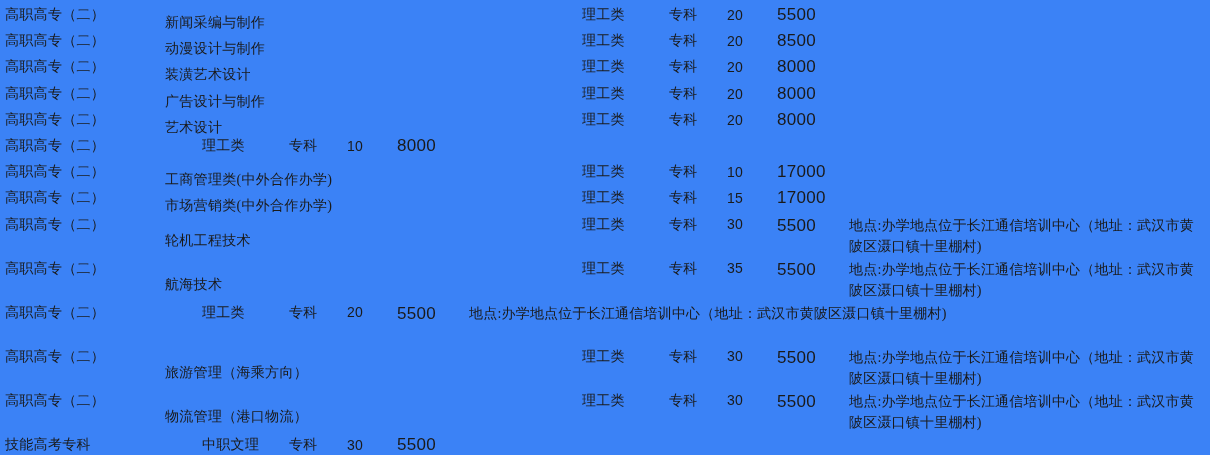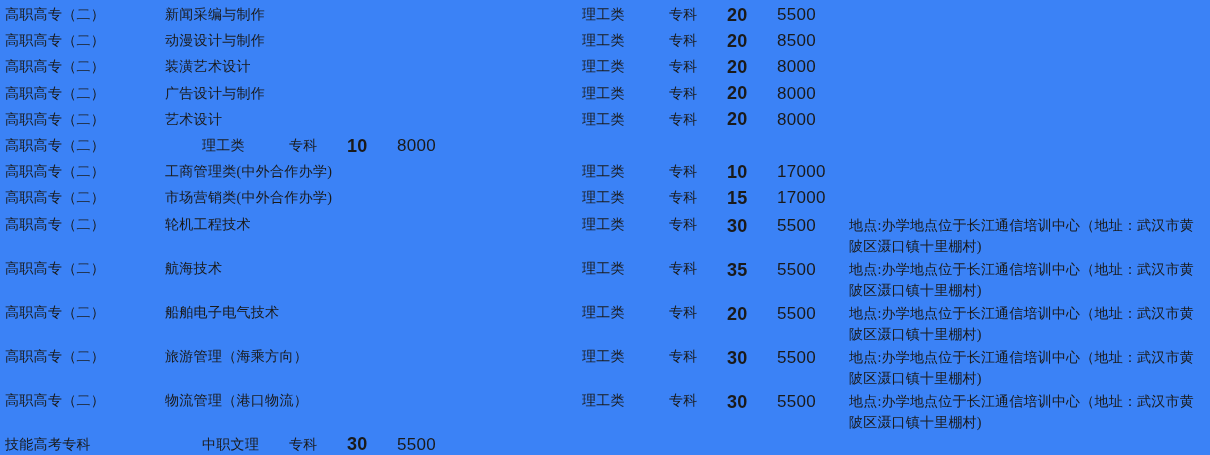--- a/index.html
+++ b/index.html
@@ -24,24 +24,24 @@
     font-size: 14px;
     letter-spacing: 0.3px;
   }
   .row.noted {
     height: 44px;
     align-items: flex-start;
   }
   .row.noted .cell { padding-top: 4px; }
   .cell { flex: none; white-space: nowrap; overflow: hidden; }
   .cell.batch   { width: 165px; padding-left: 5px; }
-  .cell.major   { width: 380px; }
+  .cell.major   { width: 380px; margin-top: 16px; }
   .cell.subject_type { width: 87px; margin-left: 37px; }
   .cell.level   { width: 58px; }
-  .cell.quota   { width: 50px; font-family: "Liberation Sans", "DejaVu Sans", sans-serif; font-size: 18px; font-weight: bold; }
+  .cell.quota   { width: 50px; font-family: "Liberation Sans", "DejaVu Sans", sans-serif; font-size: 14px; }
   .cell.tuition { width: 72px; font-family: "Liberation Sans", "DejaVu Sans", sans-serif; font-size: 17px; }
   .cell.note {
     flex: 1 1 auto;
     white-space: normal;
     padding-right: 14px;
     line-height: 21px;
     letter-spacing: 0.2px;
   }
   .row.noted .cell.note { padding-top: 3px; }
 </style>
@@ -134,21 +134,20 @@
         <div class="cell batch">高职高专（二）</div>
         <div class="cell major">航海技术</div>
         <div class="cell subject_type">理工类</div>
         <div class="cell level">专科</div>
         <div class="cell quota">35</div>
         <div class="cell tuition">5500</div>
         <div class="cell note">地点:办学地点位于长江通信培训中心（地址：武汉市黄陂区滠口镇十里棚村)</div>
       </div>
       <div class="row noted">
         <div class="cell batch">高职高专（二）</div>
-        <div class="cell major">船舶电子电气技术</div>
         <div class="cell subject_type">理工类</div>
         <div class="cell level">专科</div>
         <div class="cell quota">20</div>
         <div class="cell tuition">5500</div>
         <div class="cell note">地点:办学地点位于长江通信培训中心（地址：武汉市黄陂区滠口镇十里棚村)</div>
       </div>
       <div class="row noted">
         <div class="cell batch">高职高专（二）</div>
         <div class="cell major">旅游管理（海乘方向）</div>
         <div class="cell subject_type">理工类</div>

